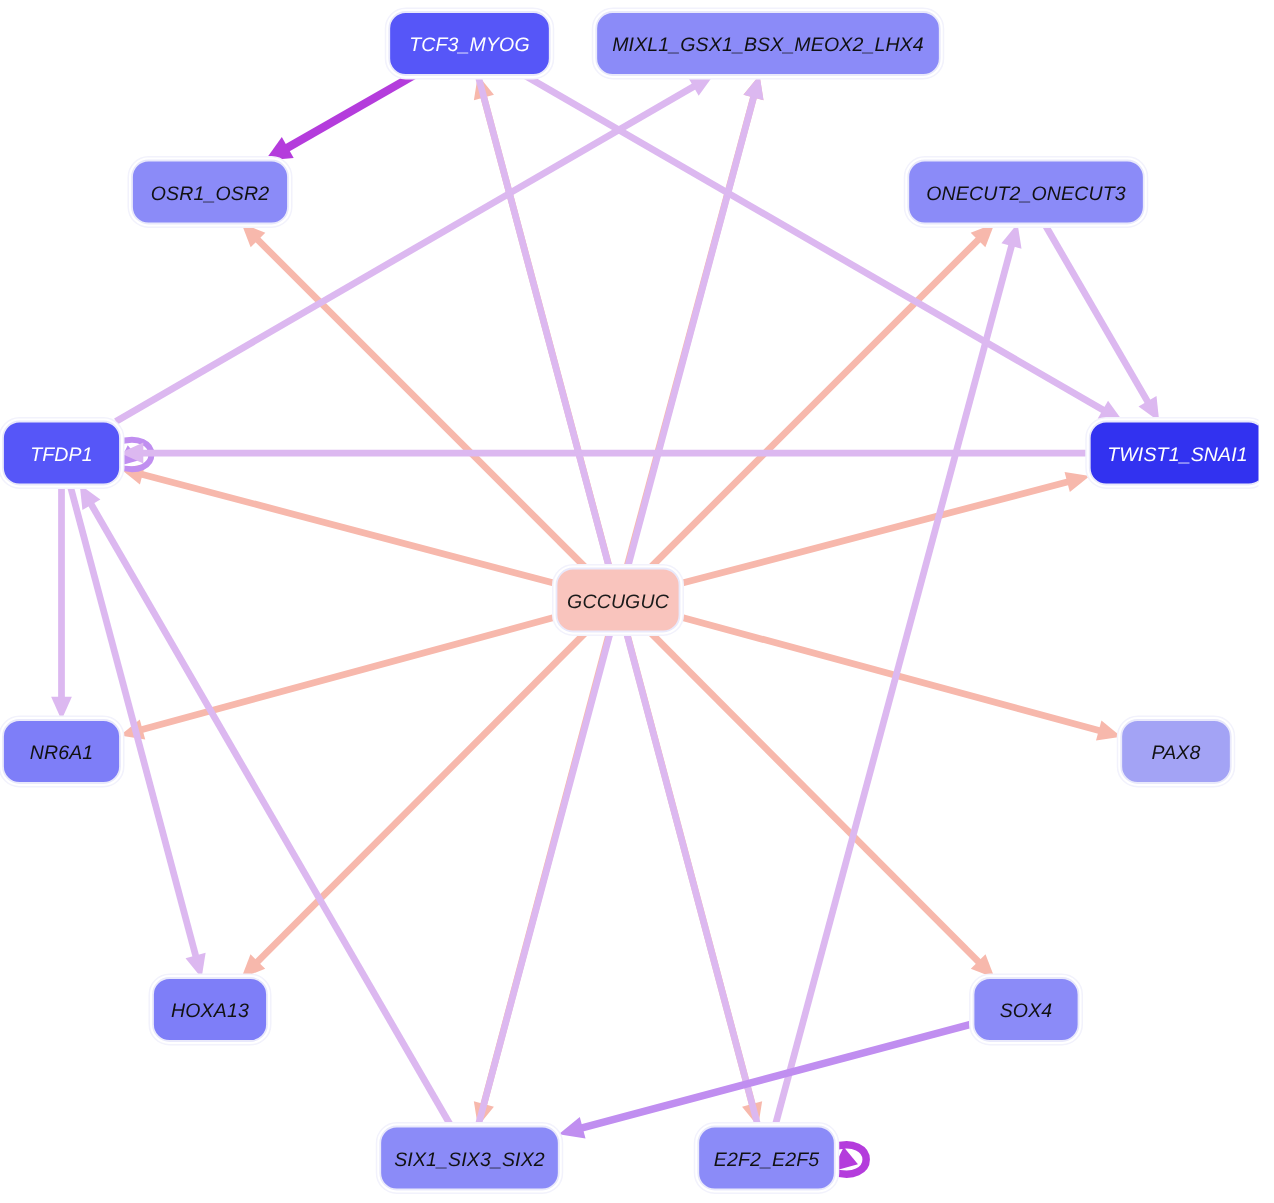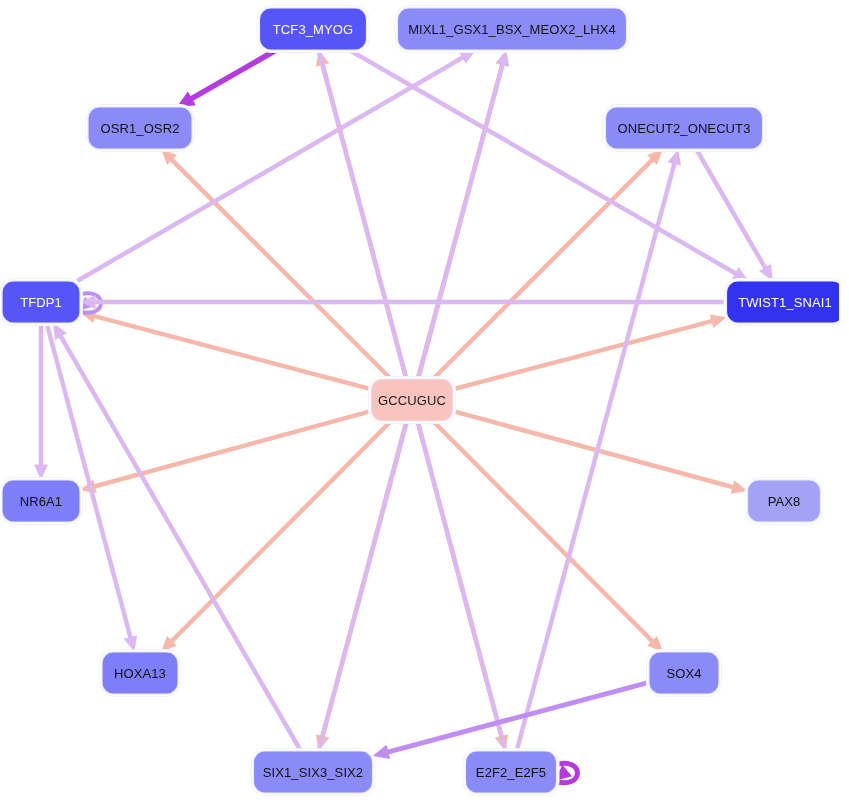--- a/index.html
+++ b/index.html
@@ -9,20 +9,21 @@
   }
   body {
     font-family: "Liberation Sans", sans-serif;
   }
   #graph-canvas {
     position: relative;
     width: 839px;
     height: 802px;
     background: #ffffff;
     overflow: hidden;
+    font-style: italic;
   }
   svg.net {
     position: absolute;
     top: 0;
     left: 0;
     width: 849px;
     height: 802px;
     display: block;
   }
   .node-rect {

